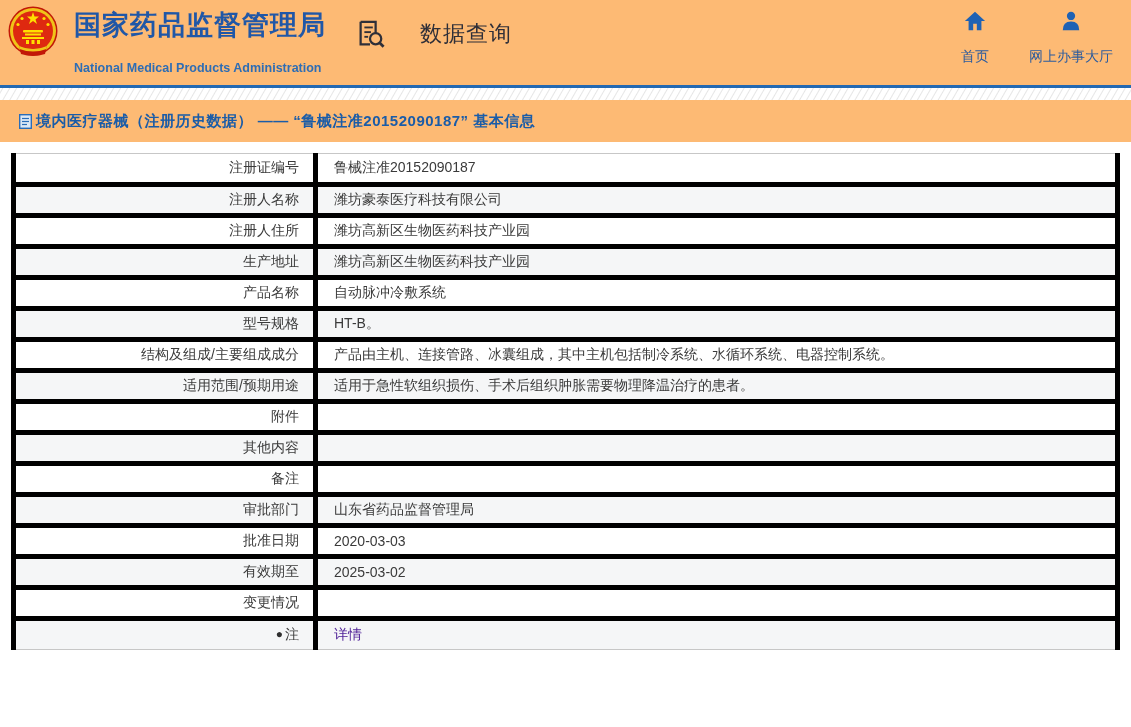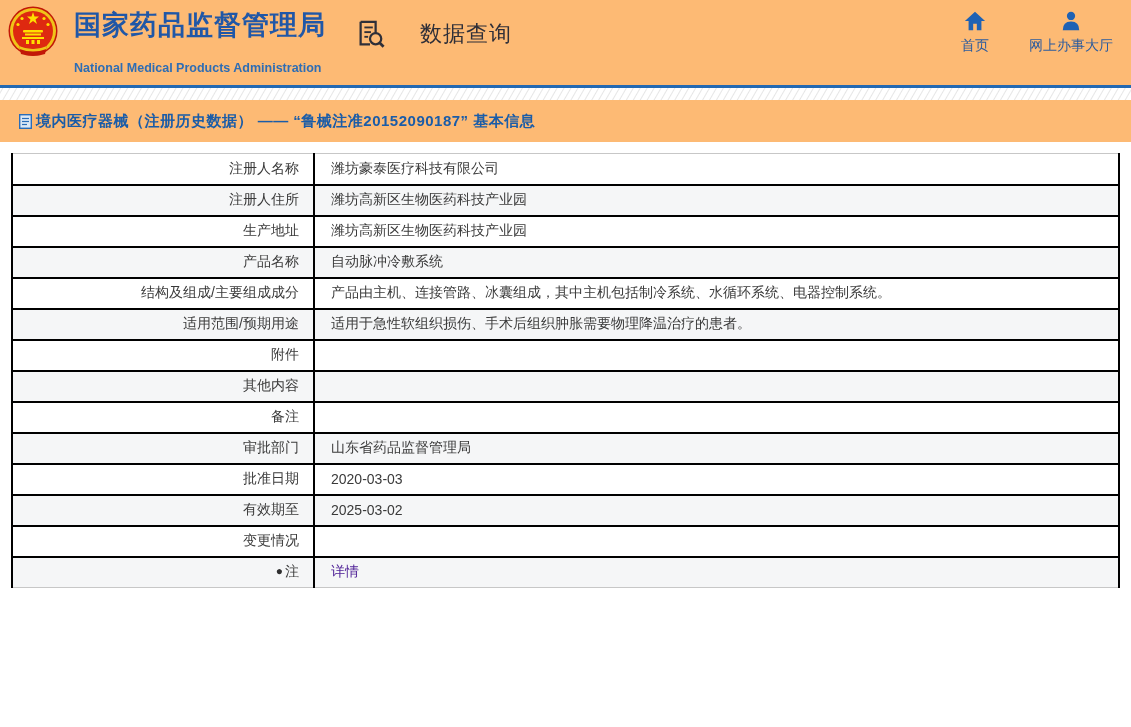--- a/index.html
+++ b/index.html
@@ -10,38 +10,38 @@
   .header { position:relative; width:100%; height:85px; background:#fdba74; }
   .emblem { position:absolute; left:8px; top:6px; width:50px; height:52px; }
   .brand { position:absolute; left:74px; top:11px; }
   .brand-cn { font-size:27px; font-weight:bold; color:#2057a7; letter-spacing:1px; line-height:1.1;
     font-family:"Liberation Sans","DejaVu Sans",sans-serif; }
   .brand-en { font-size:12.5px; font-weight:bold; color:#2e6db4; margin-top:20px; }
   .section-entry { position:absolute; left:355px; top:19px; display:flex; align-items:center; gap:5px; }
   .section-entry .q-icon { width:30px; height:30px; }
   .section-label { font-size:22px; color:#2f2f38; letter-spacing:1px;margin-left:30px; }
   .nav { position:absolute; right:18px; top:10px; display:flex; gap:40px; }
-  .nav-item { display:flex; flex-direction:column; align-items:center; gap:5px; cursor:pointer; }
+  .nav-item { display:flex; flex-direction:column; align-items:center; gap:16px; cursor:pointer; }
   .nav-item svg { width:22px; height:22px; }
   .nav-label { font-size:14px; color:#2b5b9e; }
 
   
   .blue-rule { width:100%; height:3px; background:#2269b3; }
   .stripe-band { width:100%; height:12px;
     background:repeating-linear-gradient(-60deg,#ffffff 0px,#ffffff 4px,#e6e6e6 5px,#ffffff 6px); }
 
   
   .title-band { width:100%; height:42px; background:#fdba74; display:flex; align-items:center; padding-left:19px; }
   .doc-icon { width:13px; height:15px; margin-right:4px; flex:0 0 auto; }
   .page-title { font-size:15px; font-weight:600; color:#1a5ca8; letter-spacing:0.5px; }
 
   
   .table-wrap { padding:11px 11px 0 11px; background:#fff; }
   table.info { width:1109px; border-collapse:collapse; table-layout:fixed; }
-  table.info td { height:31px; font-size:14px; color:#3a3a3a; border:2px solid #000000; }
+  table.info td { height:31px; font-size:14px; color:#3a3a3a; border:5px solid #000000; }
   table.info { border:1px solid #c7c7c7; }
   td.label { width:302px; text-align:right; padding-right:14px; color:#404040;
     border-left:1px solid #c7c7c7; }
   td.value { text-align:left; padding-left:16px; border-right:1px solid #c7c7c7; }
   tr:nth-child(even) td { background:#f5f6f7; }
   tr:nth-child(odd) td { background:#ffffff; }
   tr:first-child td { border-top:1px solid #c7c7c7; }
   tr:last-child td { border-bottom:1px solid #c7c7c7; }
   td.value a { color:#4c1d95; text-decoration:none; }
   .note-icon { display:inline-block; color:#2f2f2f; font-size:12px; margin-right:2px;
@@ -115,34 +115,42 @@
     <line x1="3" y1="7.5" x2="10" y2="7.5" stroke="#2a6db8" stroke-width="1.2"></line>
     <line x1="3" y1="10.5" x2="8" y2="10.5" stroke="#2a6db8" stroke-width="1.2"></line>
   </svg>
   <span class="page-title">境内医疗器械（注册历史数据） —— “鲁械注准20152090187” 基本信息</span>
 </div>
 
 <div class="table-wrap">
   <table class="info">
     <tbody id="info-body">
         <tr>
+          <td class="label"><span>注册证编号</span></td>
+          <td class="value">鲁械注准20152090187</td>
+        </tr>
+        <tr>
           <td class="label"><span>注册人名称</span></td>
           <td class="value">潍坊豪泰医疗科技有限公司</td>
         </tr>
         <tr>
           <td class="label"><span>注册人住所</span></td>
           <td class="value">潍坊高新区生物医药科技产业园</td>
         </tr>
         <tr>
           <td class="label"><span>生产地址</span></td>
           <td class="value">潍坊高新区生物医药科技产业园</td>
         </tr>
         <tr>
           <td class="label"><span>产品名称</span></td>
           <td class="value">自动脉冲冷敷系统</td>
+        </tr>
+        <tr>
+          <td class="label"><span>型号规格</span></td>
+          <td class="value">HT-B。</td>
         </tr>
         <tr>
           <td class="label"><span>结构及组成/主要组成成分</span></td>
           <td class="value">产品由主机、连接管路、冰囊组成，其中主机包括制冷系统、水循环系统、电器控制系统。</td>
         </tr>
         <tr>
           <td class="label"><span>适用范围/预期用途</span></td>
           <td class="value">适用于急性软组织损伤、手术后组织肿胀需要物理降温治疗的患者。</td>
         </tr>
         <tr>

